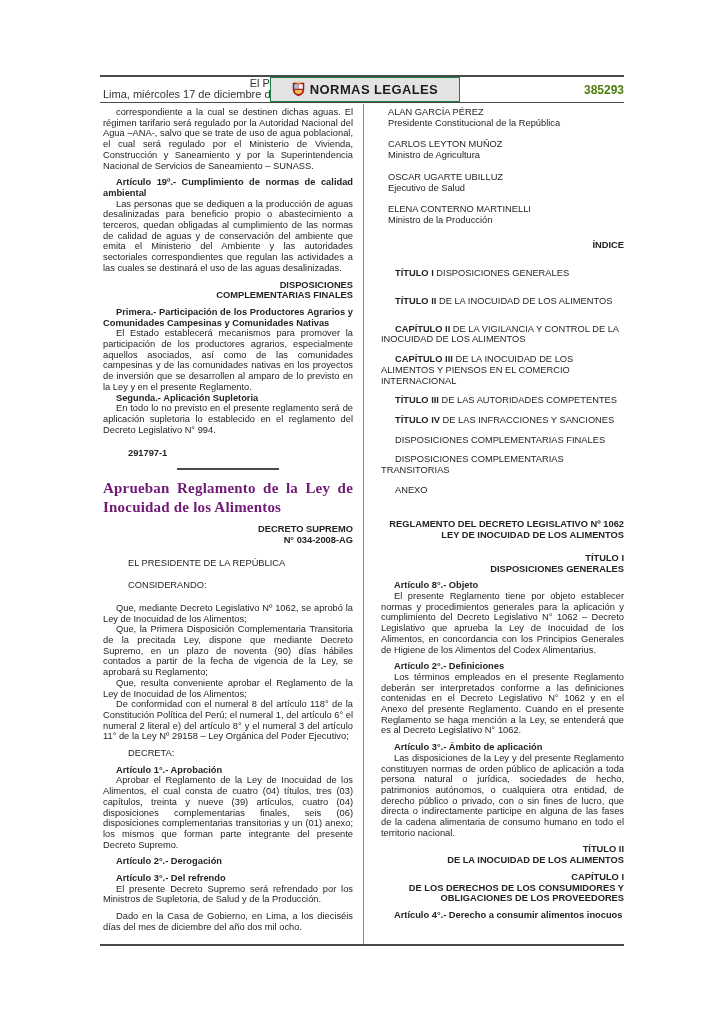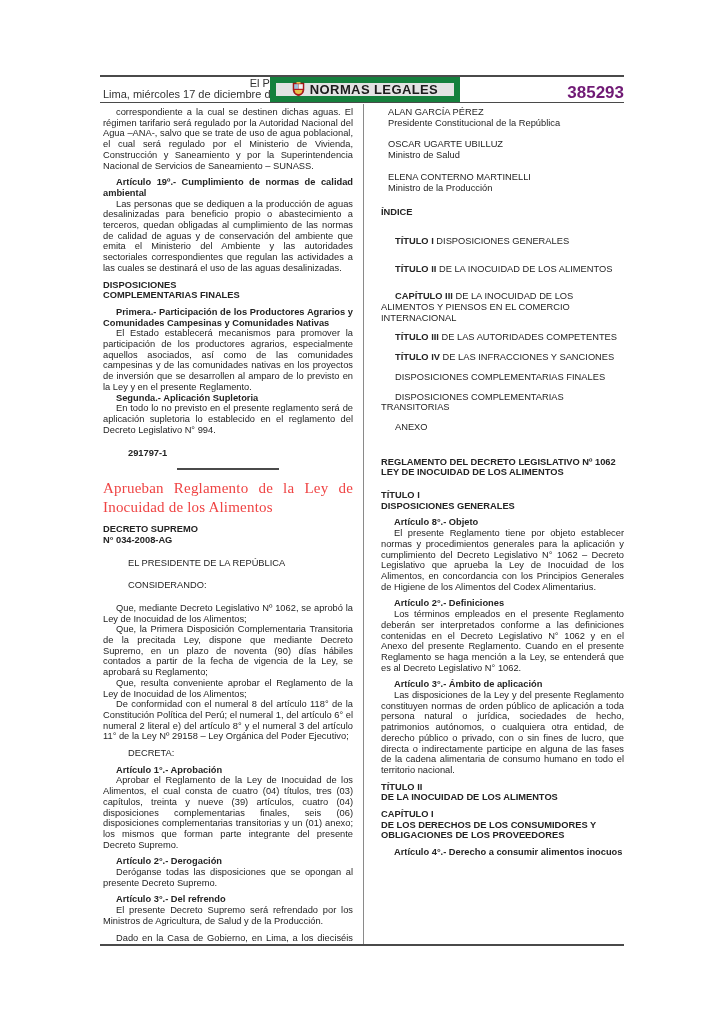--- a/index.html
+++ b/index.html
@@ -6,41 +6,41 @@
   .page{position:relative;width:724px;height:1024px;background:#ffffff;overflow:hidden;
         font-family:"Liberation Sans","DejaVu Sans",sans-serif;color:#242424;}
   
   .hr{position:absolute;left:100px;width:524px;background:#4a4a4a;}
   .hr-top1{top:75px;height:2px;}
   .hr-top2{top:102px;height:1px;}
   .hr-bottom{top:944px;height:2px;}
   .vdiv{position:absolute;left:363px;top:104px;width:1px;height:840px;background:#8a8a8a;}
   .masthead{position:absolute;left:103px;top:78px;font-size:11px;line-height:11px;color:#333;text-align:right;}
   .header-box{position:absolute;left:270px;top:77px;width:190px;height:25px;background:#e3e3e3;
-              border:6px solid #15803d;display:flex;align-items:center;justify-content:center;gap:5px;box-sizing:border-box;}
+              border:1px solid #15803d;display:flex;align-items:center;justify-content:center;gap:5px;box-sizing:border-box;}
   .header-box .t{font-weight:bold;font-size:13px;letter-spacing:0.4px;color:#1c1c1c;}
-  .pagenum{position:absolute;left:524px;top:83px;width:100px;text-align:right;font-weight:bold;font-size:17px;color:#701a75;}
+  .pagenum{position:absolute;left:524px;top:83px;width:100px;text-align:right;font-weight:bold;font-size:12px;color:#4d7c0f;}
   
   .col{position:absolute;top:107px;height:836px;overflow:hidden;font-size:9.3px;line-height:10.7px;text-align:justify;}
   .col-left{left:103px;width:250px;}
   .col-right{left:381px;width:243px;}
   
   .ind{text-indent:13px;}
   .ind-lg{text-indent:25px;}
   .b{font-weight:bold;}
-  .ctr{text-align:left;text-indent:0;}
+  .ctr{text-align:right;text-indent:0;}
   .gap{margin-top:6px;}
   .gap-lg{margin-top:12px;}
   .left{text-align:left;}
   .sig{text-align:left;text-indent:7px;margin-bottom:11px;}
   .idx{text-align:left;text-indent:14px;margin-bottom:9px;}
   .idx.sp{margin-bottom:17px;}
   .rule-short{width:102px;height:2px;background:#4a4a4a;margin:9px auto;}
-  .serif-title{font-family:"Liberation Serif","DejaVu Serif",serif;font-weight:normal;font-size:15px;
-               line-height:19px;text-align:justify;letter-spacing:0.2px;color:#ef4444;}
+  .serif-title{font-family:"Liberation Serif","DejaVu Serif",serif;font-weight:bold;font-size:15px;
+               line-height:19px;text-align:justify;letter-spacing:0.2px;color:#701a75;}
   .emblem{display:inline-block;line-height:0;}
 </style>
 </head>
 <body>
 
 <div class="page">
 
   <div class="hr hr-top1"></div>
   <div class="hr hr-top2"></div>
 
@@ -89,44 +89,48 @@
     <div class="ind-lg left gap-lg">EL PRESIDENTE DE LA REPÚBLICA</div>
     <div class="ind-lg left gap-lg">CONSIDERANDO:</div>
     <div class="ind gap-lg">Que, mediante Decreto Legislativo Nº 1062, se aprobó la Ley de Inocuidad de los Alimentos;</div>
     <div class="ind">Que, la Primera Disposición Complementaria Transitoria de la precitada Ley, dispone que mediante Decreto Supremo, en un plazo de noventa (90) días hábiles contados a partir de la fecha de vigencia de la Ley, se aprobará su Reglamento;</div>
     <div class="ind">Que, resulta conveniente aprobar el Reglamento de la Ley de Inocuidad de los Alimentos;</div>
     <div class="ind">De conformidad con el numeral 8 del artículo 118° de la Constitución Política del Perú; el numeral 1, del artículo 6° el numeral 2 literal e) del artículo 8° y el numeral 3 del artículo 11° de la Ley Nº 29158 – Ley Orgánica del Poder Ejecutivo;</div>
     <div class="ind-lg left gap">DECRETA:</div>
     <div class="ind b gap">Artículo 1°.- Aprobación</div>
     <div class="ind">Aprobar el Reglamento de la Ley de Inocuidad de los Alimentos, el cual consta de cuatro (04) títulos, tres (03) capítulos, treinta y nueve (39) artículos, cuatro (04) disposiciones complementarias finales, seis (06) disposiciones complementarias transitorias y un (01) anexo; los mismos que forman parte integrante del presente Decreto Supremo.</div>
     <div class="ind b gap">Artículo 2°.- Derogación</div>
-    <div class="ind">Deróganse todas las disposiciones que se opongan al presente Decreto Supremo.</div>
     <div class="ind b gap">Artículo 3°.- Del refrendo</div>
-    <div class="ind">El presente Decreto Supremo será refrendado por los Ministros de Agricultura, de Salud y de la Producción.</div>
+    <div class="ind">El presente Decreto Supremo será refrendado por los Ministros de Supletoria, de Salud y de la Producción.</div>
     <div class="ind gap">Dado en la Casa de Gobierno, en Lima, a los dieciséis días del mes de diciembre del año dos mil ocho.</div>
   </div>
 
   <div class="col col-right">
     <div class="sig">
       <div>ALAN GARCÍA PÉREZ</div>
       <div>Presidente Constitucional de  la República</div>
     </div>
     <div class="sig">
+      <div>CARLOS LEYTON MUÑOZ</div>
+      <div>Ministro de Agricultura</div>
+    </div>
+    <div class="sig">
       <div>OSCAR UGARTE UBILLUZ</div>
-      <div>Ministro de Salud</div>
+      <div>Ejecutivo de Salud</div>
     </div>
     <div class="sig">
       <div>ELENA CONTERNO MARTINELLI</div>
       <div>Ministro de la Producción</div>
     </div>
 
     <div class="ctr b" style="margin:14px 0 18px;">ÍNDICE</div>
 
     <div class="idx sp"><span class="b">TÍTULO I</span> <span>DISPOSICIONES GENERALES</span></div>
     <div class="idx sp"><span class="b">TÍTULO II</span> <span>DE LA INOCUIDAD DE LOS ALIMENTOS</span></div>
+    <div class="idx"><span class="b">CAPÍTULO II</span> <span>DE LA VIGILANCIA Y CONTROL DE LA INOCUIDAD DE LOS ALIMENTOS</span></div>
     <div class="idx"><span class="b">CAPÍTULO III</span> <span>DE LA INOCUIDAD DE LOS ALIMENTOS Y PIENSOS EN EL COMERCIO INTERNACIONAL</span></div>
     <div class="idx"><span class="b">TÍTULO III</span> <span>DE LAS AUTORIDADES COMPETENTES</span></div>
     <div class="idx"><span class="b">TÍTULO IV</span> <span>DE LAS INFRACCIONES Y SANCIONES</span></div>
     <div class="idx"><span class="b"></span> <span>DISPOSICIONES COMPLEMENTARIAS FINALES</span></div>
     <div class="idx"><span class="b"></span> <span>DISPOSICIONES COMPLEMENTARIAS TRANSITORIAS</span></div>
     <div class="idx"><span class="b"></span> <span>ANEXO</span></div>
 
     <div class="ctr b" style="margin-top:24px;">
       <div>REGLAMENTO DEL DECRETO LEGISLATIVO Nº 1062</div>
       <div>LEY DE INOCUIDAD DE LOS ALIMENTOS</div>

